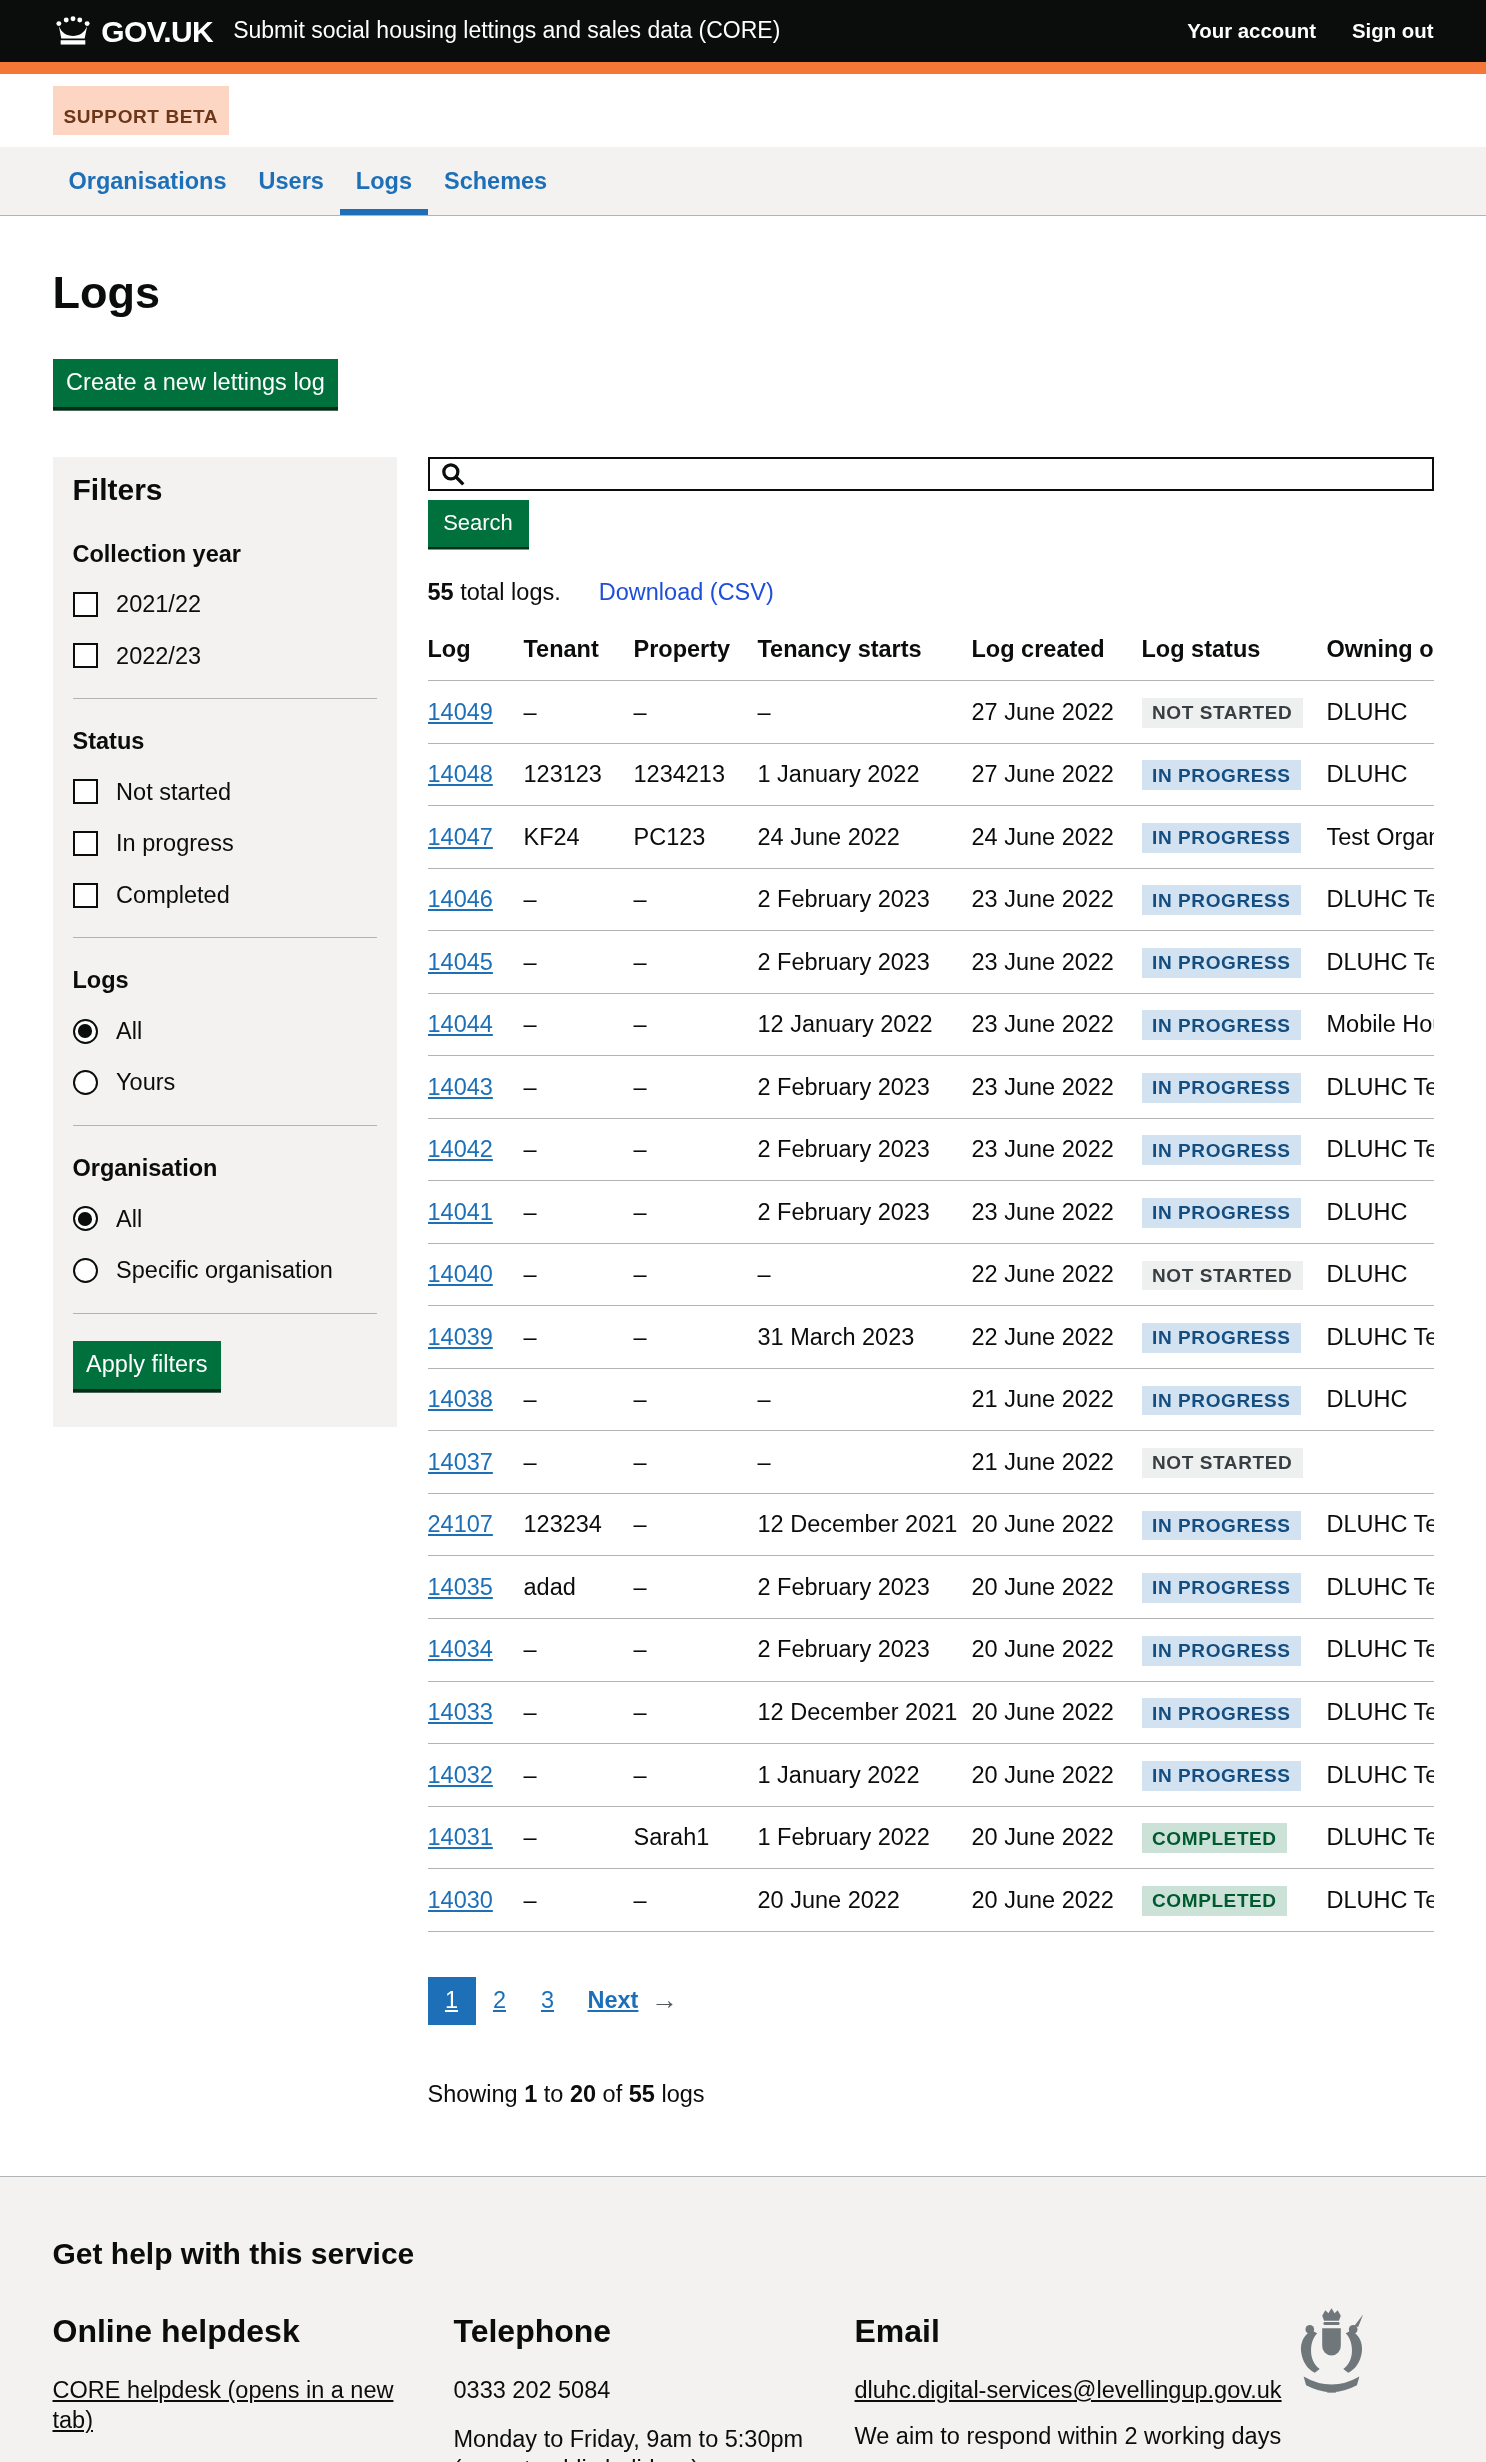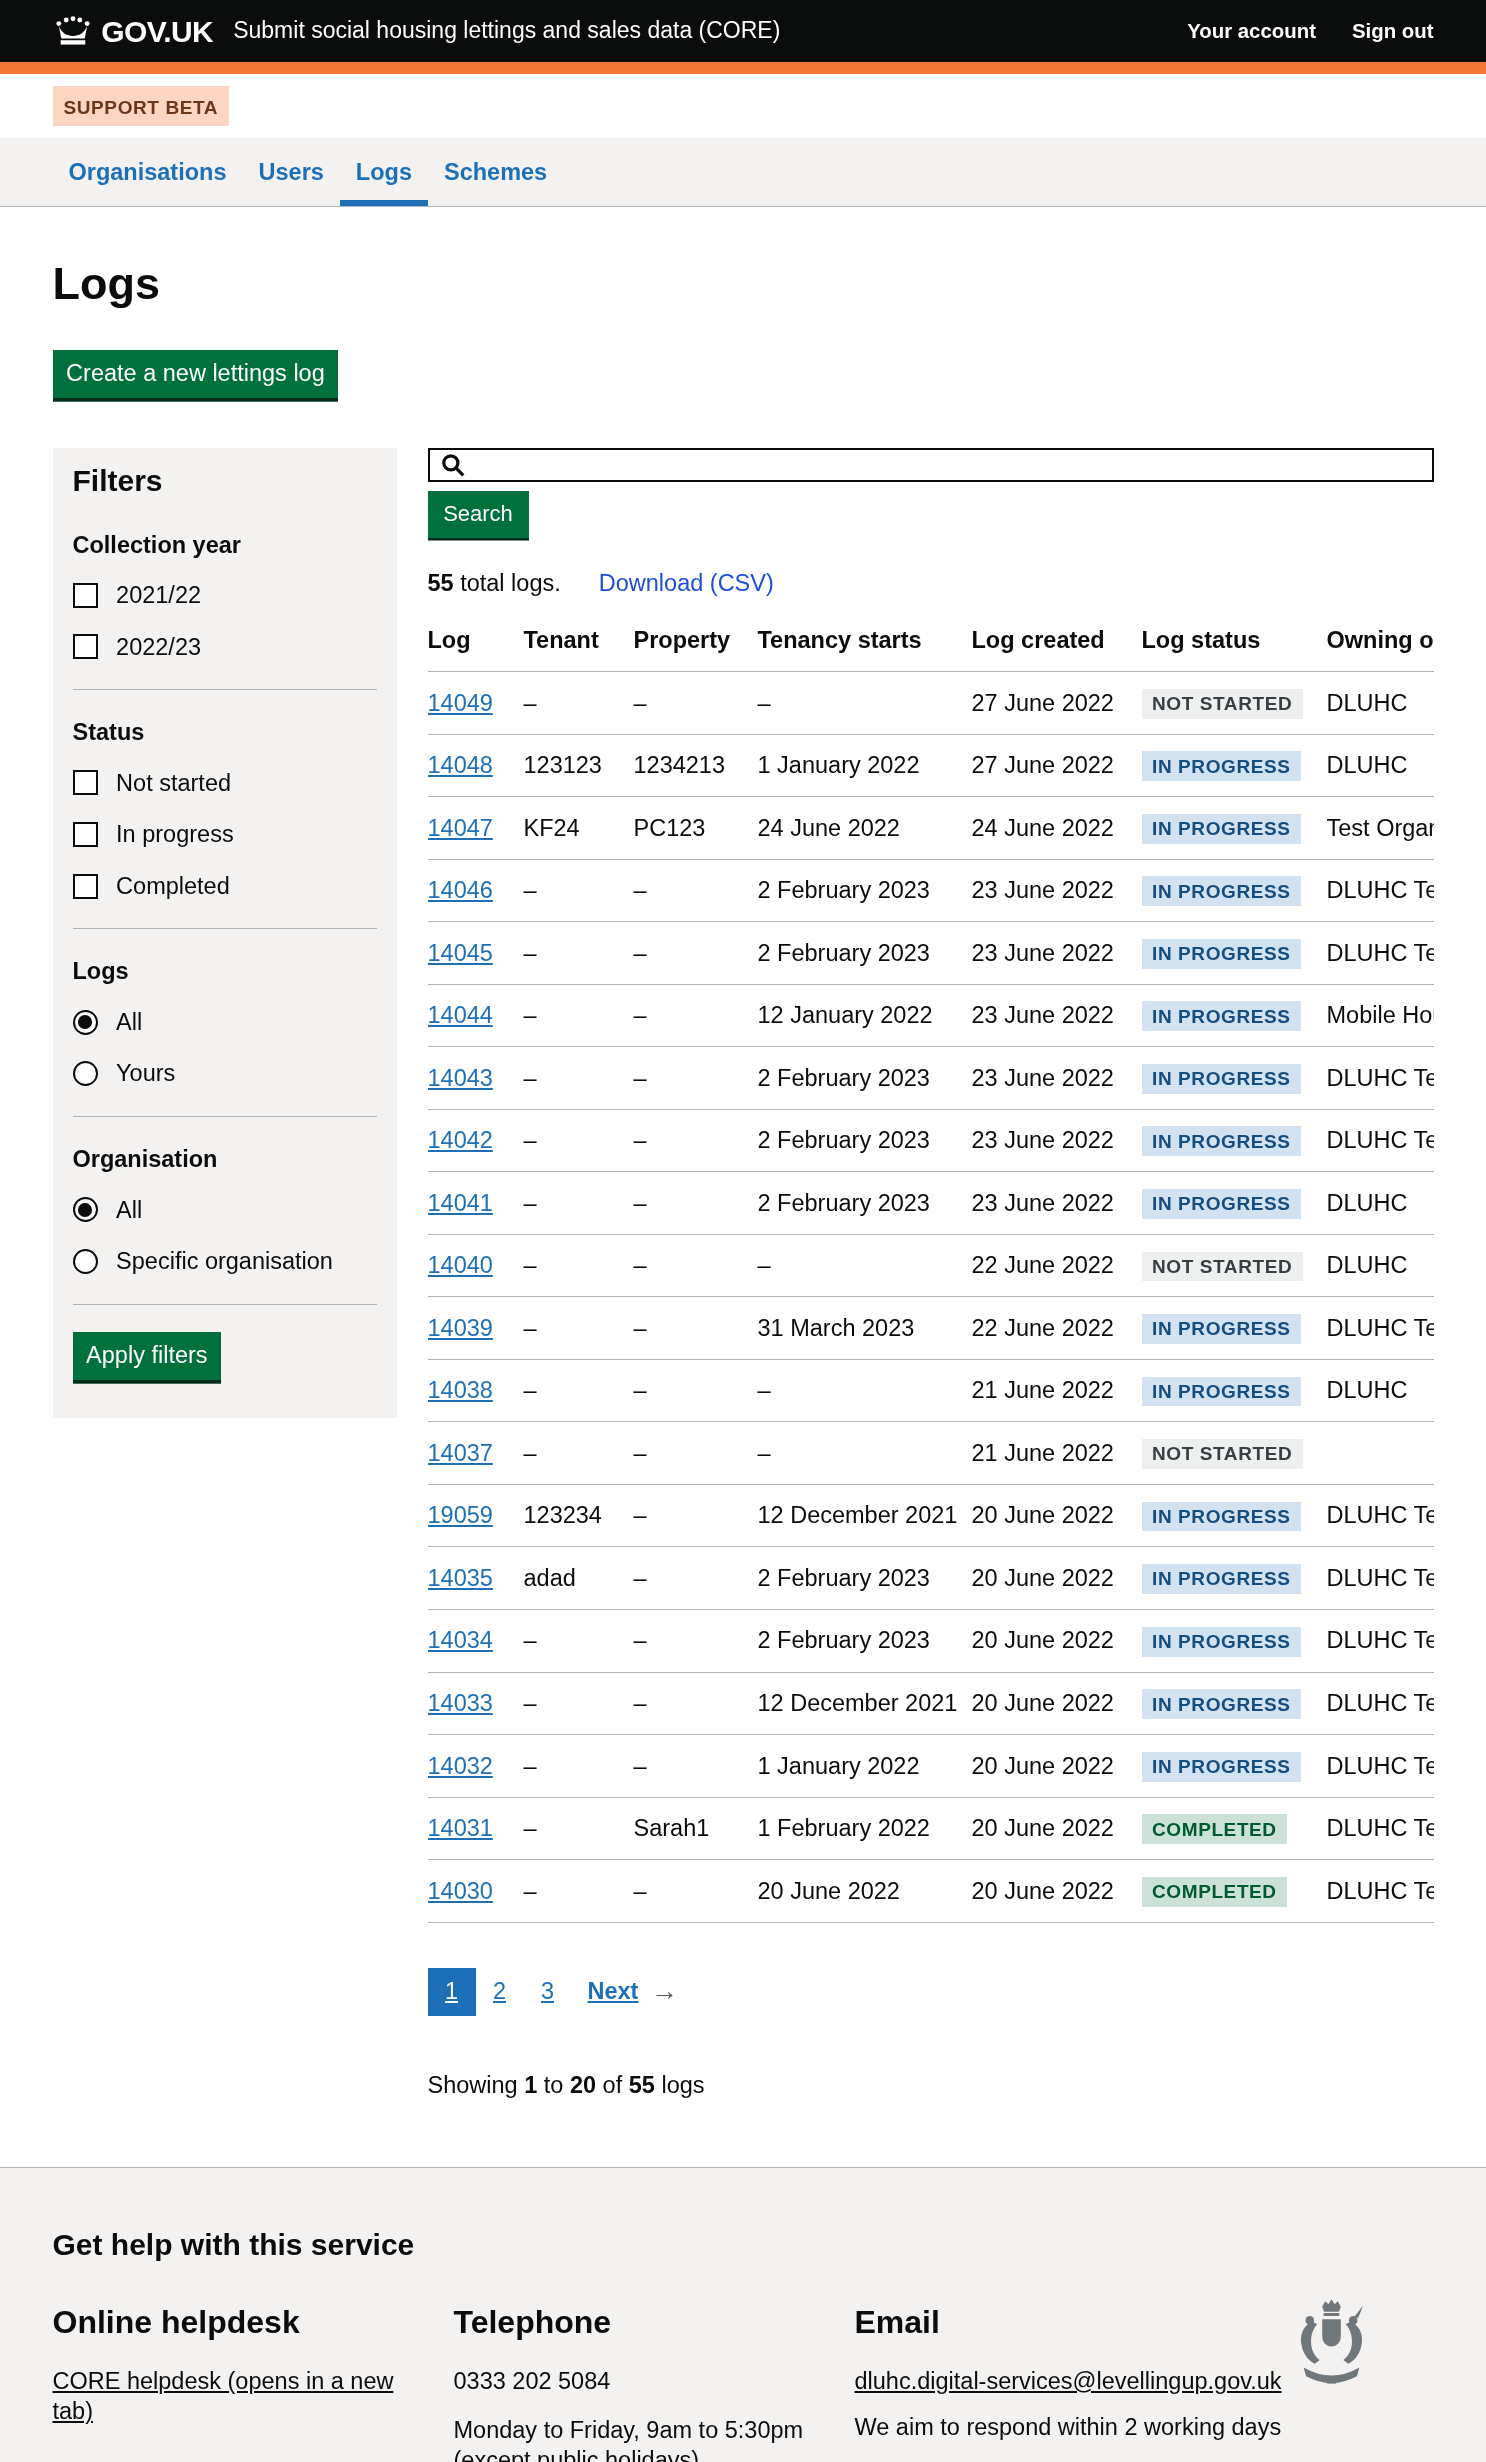--- a/index.html
+++ b/index.html
@@ -15,21 +15,21 @@
   .logo{display:flex;align-items:center;gap:8.7px;color:#fff;text-decoration:none;}
   .logotype{font-weight:bold;font-size:30px;letter-spacing:-0.6px;}
   .service-name{color:#fff;text-decoration:none;font-size:23px;margin-left:20px;}
   .header-links{margin-left:auto;display:flex;gap:36px;}
   .header-links a{color:#fff;text-decoration:none;font-weight:bold;font-size:20.4px;}
 
   
   .phase-banner{background:#fff;}
   .pb-inner{display:flex;align-items:center;gap:20px;padding:12.4px 0;}
   .tag-beta{background:#fcd6c3;color:#6e3619;font-weight:bold;font-size:19px;
-    letter-spacing:0.6px;padding:10px 11px 5px;text-transform:uppercase;}
+    letter-spacing:0.6px;padding:19px 11px 5px;text-transform:uppercase;}
   .pb-text{font-size:20px;}
   .pb-text a{color:#1d70b8;}
 
   
   .primary-nav{background:#f3f2f1;border-bottom:1.9px solid #b1b4b6;}
   .nav-inner{display:flex;}
   .nav-item{font-weight:bold;font-size:23.5px;color:#1d70b8;text-decoration:none;
     padding:18.6px 16px 12.4px;border-bottom:6.2px solid transparent;}
   .nav-item.active{border-bottom-color:#1d70b8;}
 
@@ -362,21 +362,21 @@
                 <tr>
                   <td><a class="log-link">14037</a></td>
                   <td>–</td>
                   <td>–</td>
                   <td>–</td>
                   <td>21 June 2022</td>
                   <td><span class="tag tag-grey">NOT STARTED</span></td>
                   <td></td>
                 </tr>
                 <tr>
-                  <td><a class="log-link">19059</a></td>
+                  <td><a class="log-link">24107</a></td>
                   <td>123234</td>
                   <td>–</td>
                   <td>12 December 2021</td>
                   <td>20 June 2022</td>
                   <td><span class="tag tag-blue">IN PROGRESS</span></td>
                   <td>DLUHC Test</td>
                 </tr>
                 <tr>
                   <td><a class="log-link">14035</a></td>
                   <td>adad</td>

